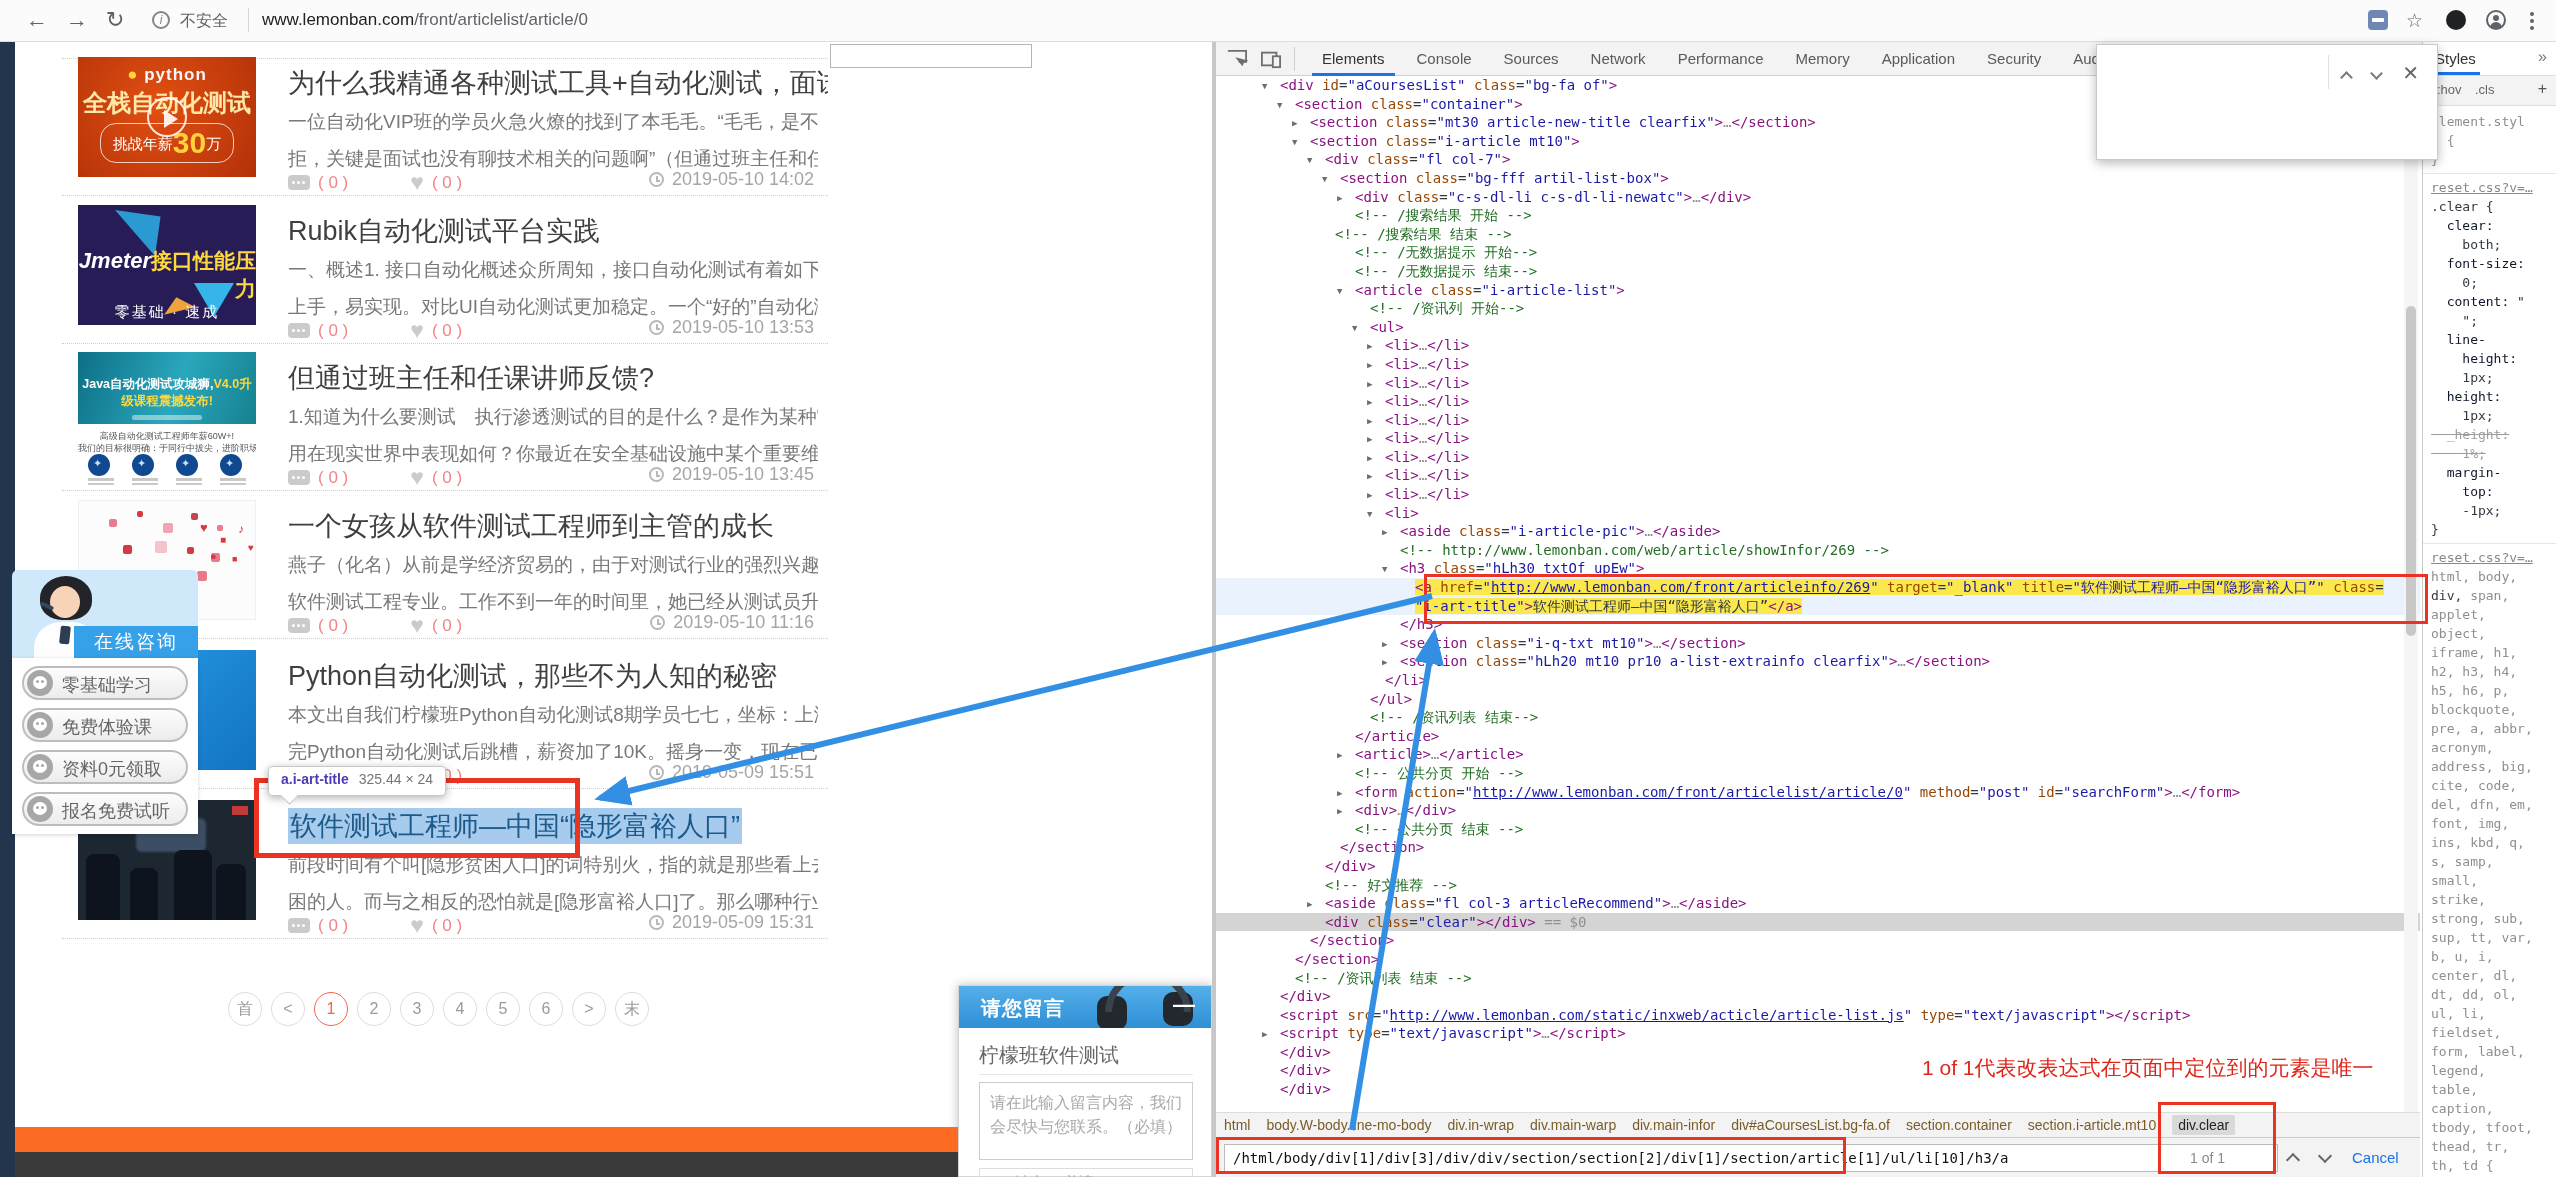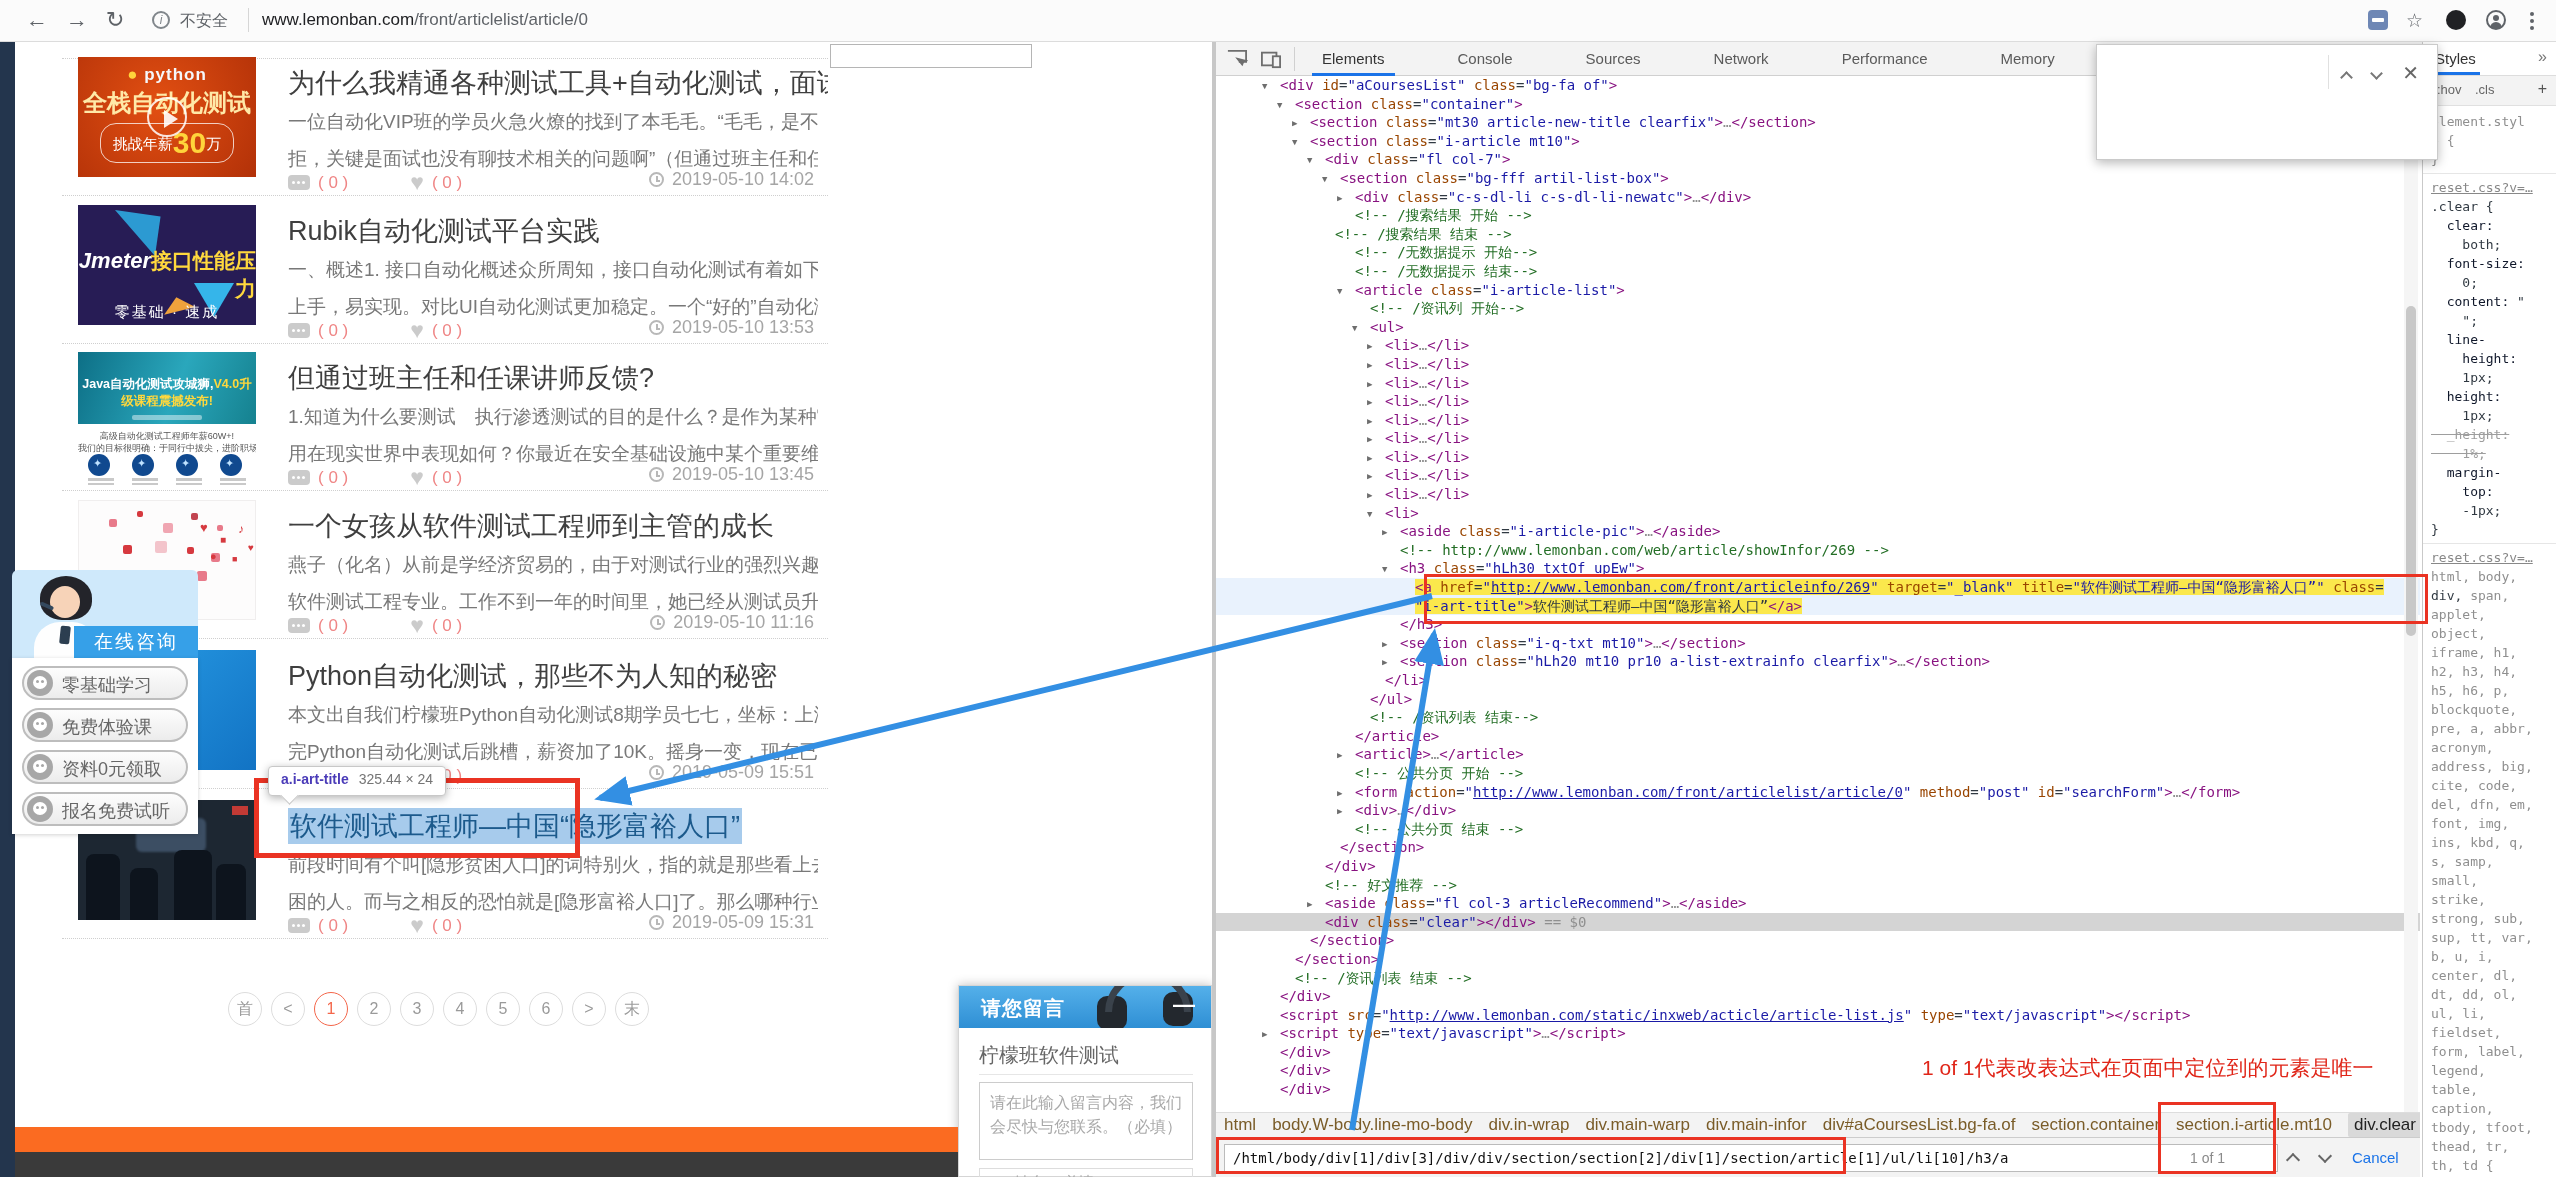--- a/index.html
+++ b/index.html
@@ -123,21 +123,21 @@
   #msg-namerow { position:absolute; left:20px; top:182px; width:214px; height:30px; border:1px solid #ddd; color:#a9a9a9; font-size:16px; line-height:28px; padding-left:34px; }
 
   
   #footer-orange { position:absolute; left:15px; top:1085px; width:943px; height:25px; background:#fb6b21; }
   #footer-dark { position:absolute; left:15px; top:1110px; width:943px; height:25px; background:#3a3a3a; }
 
   
   #dt-divider { position:absolute; left:1212px; top:42px; width:4px; height:1135px; background:#c7c7c7; }
   #devtools { position:absolute; left:1216px; top:42px; width:1340px; height:1135px; background:#fff; }
   #dt-toolbar { position:absolute; left:0; top:0; width:1340px; height:34px; background:#f3f3f3; border-bottom:1px solid #d0d0d0; }
-  #dt-tabs { position:absolute; left:90px; top:0; height:34px; display:flex;gap:41px; }
+  #dt-tabs { position:absolute; left:90px; top:0; height:34px; display:flex; }
   .dt-tab { padding:0 16px; font-size:15px; color:#5a5a5a; line-height:33px; position:relative; }
   .dt-tab.active { color:#333; }
   .dt-tab.active::after { content:""; position:absolute; left:6px; right:6px; bottom:0; height:3px; background:#1a73e8; }
   #inspect-icon, #device-icon { position:absolute; top:7px; width:22px; height:20px; }
   #inspect-icon { left:10px; }
   #device-icon { left:44px; }
   #dt-tb-sep { position:absolute; left:78px; top:5px; width:1px; height:24px; background:#d0d0d0; }
   #warn-badge { position:absolute; left:1238px; top:9px; }
   #warn-tri { position:absolute; width:0; height:0; border-left:8px solid transparent; border-right:8px solid transparent; border-bottom:14px solid #f5b60a; }
   #warn-tri::after { content:"!"; position:absolute; left:-2px; top:2px; font-size:10px; color:#fff; }
@@ -148,21 +148,21 @@
   #dom-tree { position:absolute; left:0; top:34px; width:1204px; height:1036px; overflow:hidden; font-family:"DejaVu Sans Mono","Liberation Mono",monospace; font-size:14px; }
   .dom-line { position:relative; height:18.6px; line-height:18.6px; white-space:pre; width:100%; }
   .dom-line.sel { background:#d4d4d4; }
   .dom-line.hl { background:#e9f2fd; }
   .dom-arrow { position:absolute; font-size:9px; color:#6e6e6e; top:1px; }
   .hl-y { background:#fbe84c; }
   .sg-t{color:#881280}.sg-a{color:#994500}.sg-v{color:#1a1aa6}
   .sg-u{color:#1a1aa6;text-decoration:underline}
   .sg-c{color:#236e25}.sg-x{color:#303942}.sg-g{color:#8f8f8f}
 
-  #dt-crumbs { position:absolute; left:0; top:1070px; width:1204px; height:25px; background:#f3f3f3; border-top:1px solid #ddd; display:flex; align-items:center; padding-left:8px; gap:16px; font-size:17px; color:#7a5c28; white-space:nowrap; overflow:hidden; }
+  #dt-crumbs { position:absolute; left:0; top:1070px; width:1204px; height:25px; background:#f3f3f3; border-top:1px solid #ddd; display:flex; align-items:center; padding-left:8px; gap:16px; font-size:14px; color:#7a5c28; white-space:nowrap; overflow:hidden; }
   .crumb.last { background:#d9d9d9; color:#222; padding:2px 6px; border-radius:2px; }
 
   #dt-findbar { position:absolute; left:0; top:1095px; width:1204px; height:40px; background:#f3f3f3; border-top:1px solid #ccc; }
   #find-input { position:absolute; left:8px; top:6px; width:1054px; height:28px; border:1px solid #bbb; background:#fff; font-family:"DejaVu Sans Mono","Liberation Mono",monospace; font-size:14px; color:#111; padding:0 8px; }
   #find-count { position:absolute; left:974px; top:12px; font-size:14px; color:#8a8a8a; }
   .chev { position:absolute; top:17px; width:10px; height:10px; border-left:2px solid #666; border-bottom:2px solid #666; }
   #chev-up { left:1072px; transform:rotate(135deg); }
   #chev-down { left:1104px; top:13px; transform:rotate(-45deg); }
   #find-cancel { position:absolute; left:1136px; top:11px; font-size:15px; color:#1a73e8; }
 

